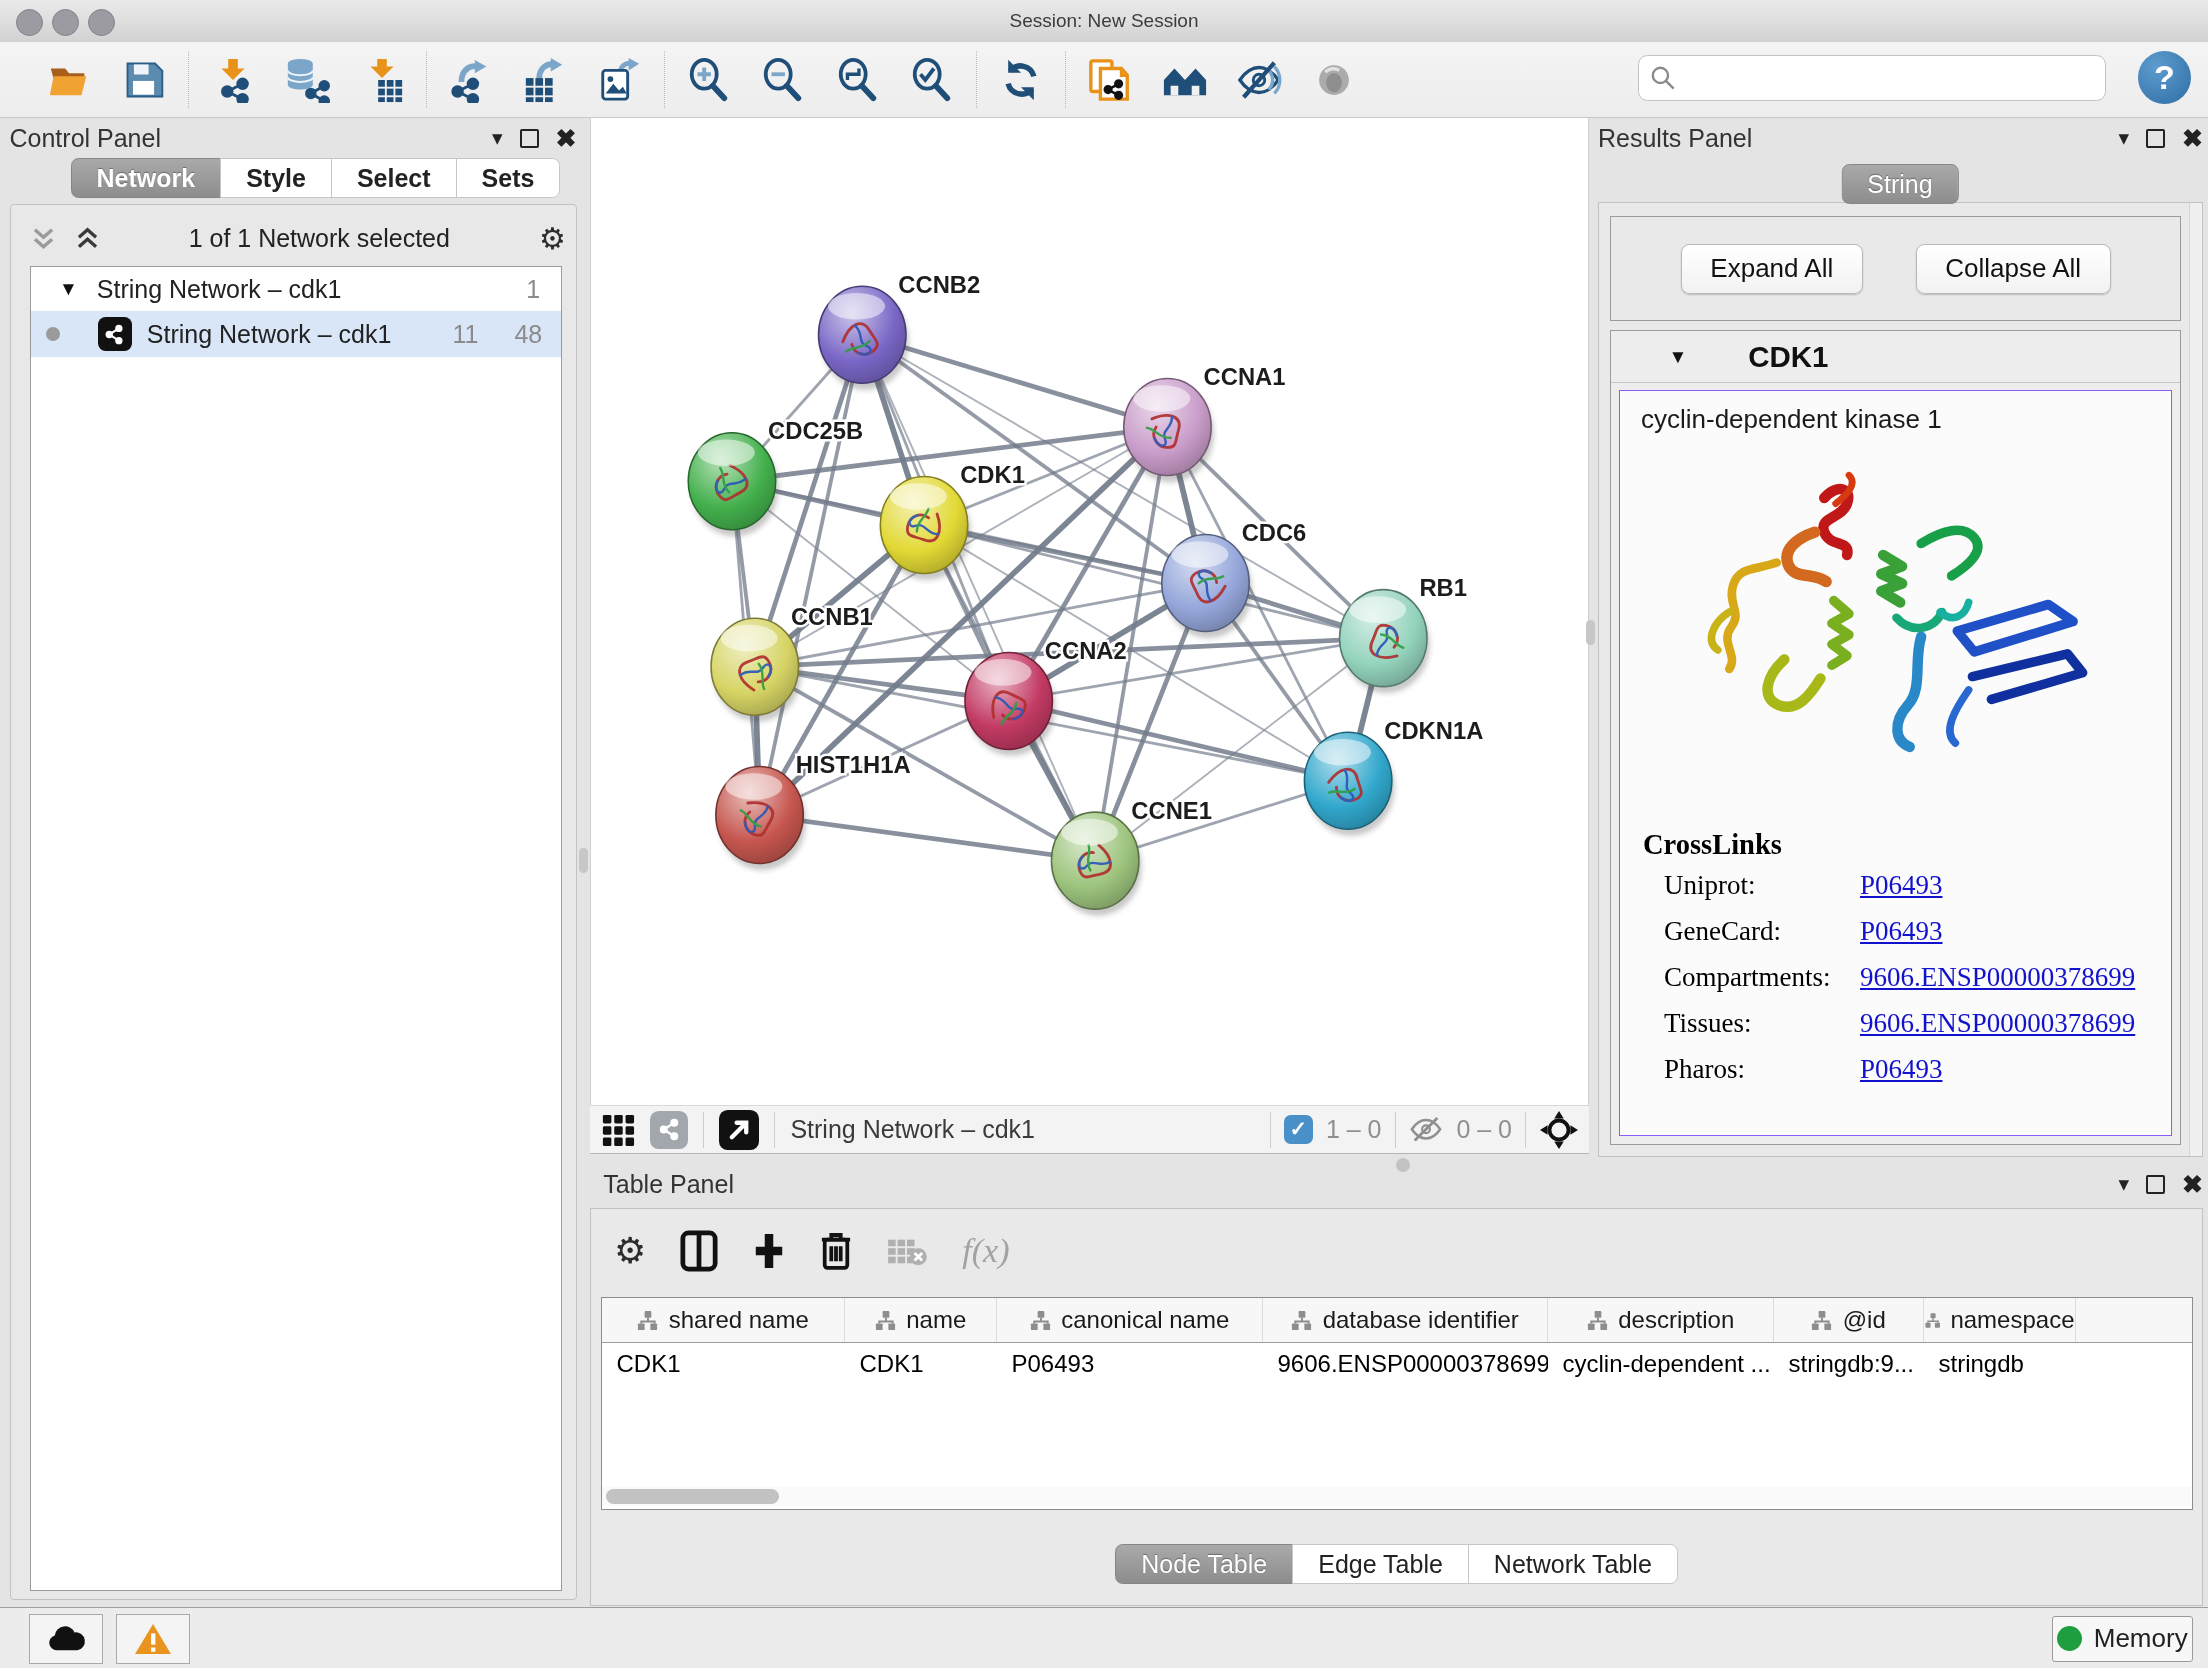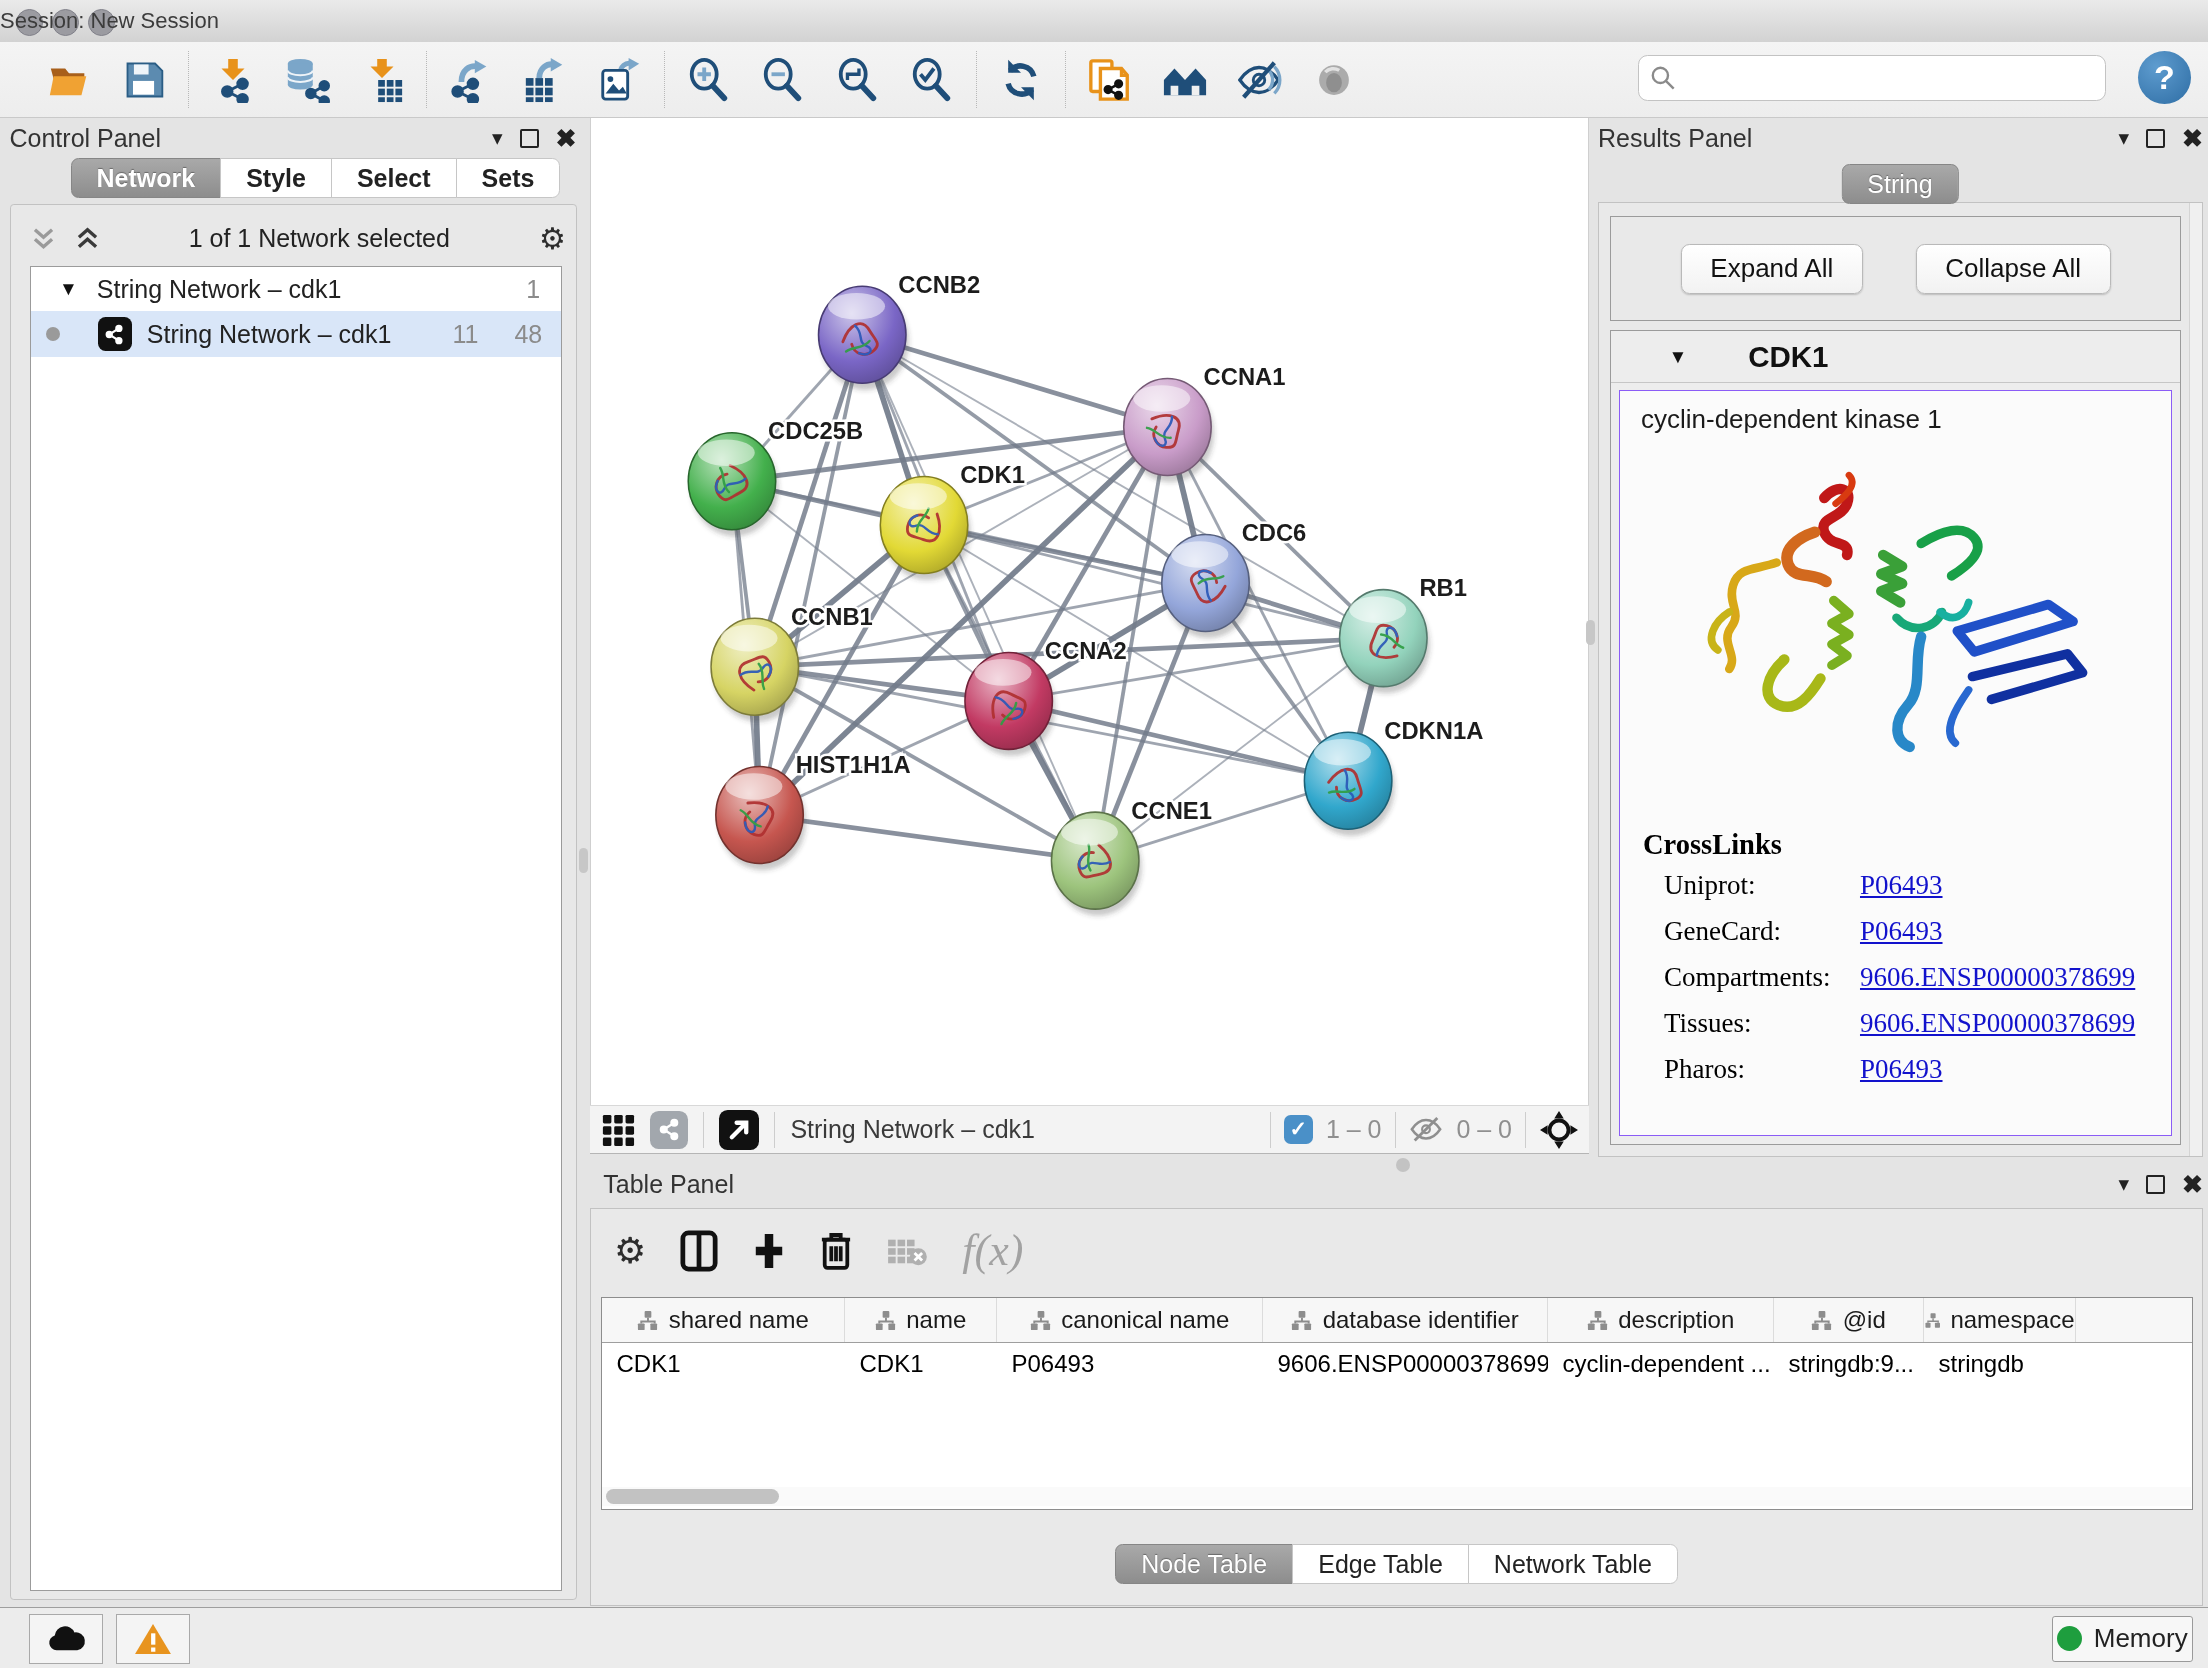--- a/index.html
+++ b/index.html
@@ -8,21 +8,21 @@
     background:#e4e4e4;font-family:"Liberation Sans",sans-serif;color:#222;
     -webkit-font-smoothing:antialiased;
   }
   
   .titlebar{position:absolute;left:0;top:0;width:2208px;height:42px;
     background:linear-gradient(#eaeaea,#d2d2d2);border-bottom:1px solid #aeaeae;}
   .traffic{position:absolute;top:8.6px;width:25px;height:25px;border-radius:50%;
     background:#9b9ba1;border:1px solid #81818a;}
   .t1{left:16px}.t2{left:52px}.t3{left:88px}
   .win-title{position:absolute;left:0;right:0;top:0;height:42px;line-height:42px;
-    font-size:22px;color:#3c3c3c;}
+    text-align:center;font-size:19px;color:#3c3c3c;}
   
   .toolbar{position:absolute;left:0;top:42px;width:2208px;height:76px;
     background:linear-gradient(#f4f4f4,#ededed);border-bottom:1px solid #c9c9c9;
     display:flex;align-items:center;padding-left:25px;box-sizing:border-box;}
   .tgroup{display:flex;align-items:center;gap:28.5px;padding:0 21px;}
   .tbtn{width:46px;height:46px;display:flex;align-items:center;justify-content:center;}
   .tsep{width:0;height:57px;border-left:1.9px dotted #b8b8b8;}
   .searchbox{position:absolute;left:1638px;top:55px;width:468px;height:46px;background:#fff;
     border:1.9px solid #c3c3c3;border-radius:9.5px;display:flex;align-items:center;
     padding:0 9.5px;box-sizing:border-box;gap:7.6px;}
@@ -91,21 +91,21 @@
   .protein-wrap{display:flex;justify-content:center;}
   .cl-block{font-family:"Liberation Serif",serif;padding:7.6px 0 0 23px;}
   .cl-title{font-size:28.5px;font-weight:bold;color:#000;margin-bottom:9.5px;}
   .cl-row{display:flex;font-size:27px;margin-bottom:15px;}
   .cl-label{width:196px;padding-left:21px;color:#000;}
   .cl-link{color:#1212cc;text-decoration:underline;}
   
   .table-panel{position:absolute;left:590px;top:1168px;width:1613px;height:438px;}
   .tp-body{position:absolute;left:0;right:0;top:40px;bottom:0;background:#e9e9e9;border:1px solid #c2c2c2;}
   .tp-toolbar{position:absolute;left:23px;top:15px;height:53px;display:flex;align-items:center;gap:34px;}
-  .tp-fx{font-family:"Liberation Serif",serif;font-style:italic;font-size:44px;color:#a2a2a2;}
+  .tp-fx{font-family:"Liberation Serif",serif;font-style:italic;font-size:34px;color:#a2a2a2;}
   .tablebox{position:absolute;left:9.5px;right:9.5px;top:88px;bottom:95px;background:#fff;border:1.9px solid #8d8d8d;overflow:hidden;}
   .thead{display:flex;background:#f7f7f7;border-bottom:1.9px solid #9e9e9e;height:44px;}
   .th{display:flex;align-items:center;justify-content:center;gap:9.5px;font-size:24px;color:#1a1a1a;
     border-right:1px solid #dcdcdc;box-sizing:border-box;overflow:hidden;white-space:nowrap;flex-shrink:0;}
   .trow{display:flex;height:42px;}
   .td{display:flex;align-items:center;font-size:24px;color:#000;padding-left:15px;box-sizing:border-box;
     overflow:hidden;white-space:nowrap;flex-shrink:0;}
   .hscroll{position:absolute;left:11.4px;right:11.4px;bottom:99px;height:19px;background:#fafafa;}
   .hthumb{position:absolute;left:3.8px;top:1.9px;width:173px;height:15px;border-radius:7.6px;background:#c2c2c2;}
   .tp-tabs{position:absolute;left:0;right:0;bottom:21px;display:flex;justify-content:center;}

